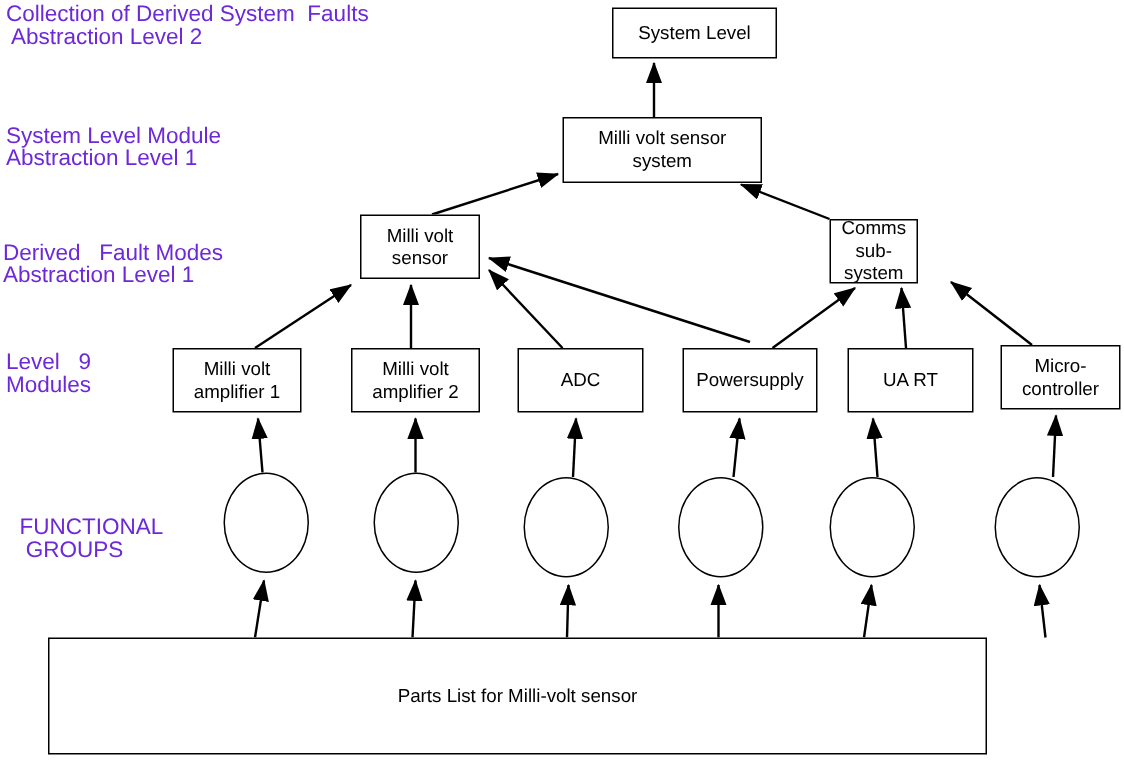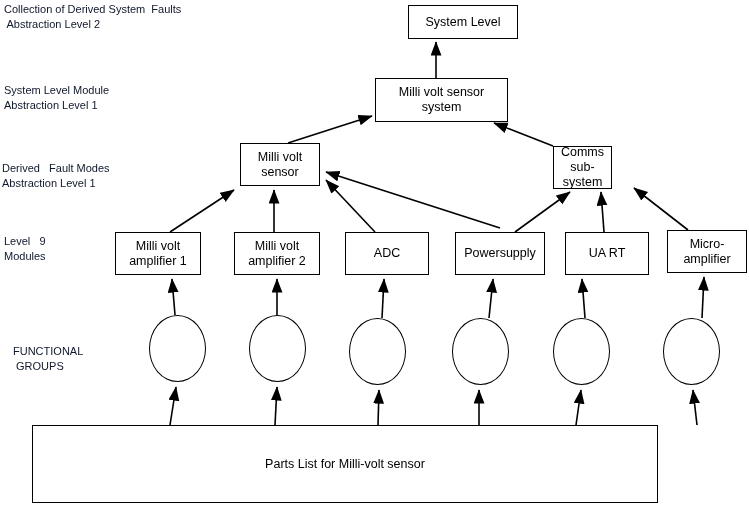--- a/index.html
+++ b/index.html
@@ -11,24 +11,24 @@
     position: relative;
     width: 749px;
     height: 507px;
     background: #ffffff;
     font-family: "Liberation Sans", sans-serif;
     color: #000000;
     overflow: hidden;
   }
   .row-label {
     position: absolute;
-    font-size: 11px;
+    font-size: 15px;
     line-height: 15px;
     white-space: pre;
-    color: #0f172a;
+    color: #6d28d9;
   }
   .node {
     position: absolute;
     box-sizing: border-box;
     border: 1.6px solid #000;
     background: #fff;
     display: flex;
     align-items: center;
     justify-content: center;
     text-align: center;
@@ -121,21 +121,21 @@
       <div class="node" style="left: 553px; top: 146px; width: 59px; height: 43px;">Comms
 sub-system</div>
       <div class="node" style="left: 115px; top: 232px; width: 86px; height: 43px;">Milli volt
 amplifier 1</div>
       <div class="node" style="left: 234px; top: 232px; width: 86px; height: 43px;">Milli volt
 amplifier 2</div>
       <div class="node" style="left: 345px; top: 232px; width: 84px; height: 43px;">ADC</div>
       <div class="node" style="left: 455px; top: 232px; width: 90px; height: 43px;">Powersupply</div>
       <div class="node" style="left: 565px; top: 232px; width: 84px; height: 43px;">UA  RT</div>
       <div class="node" style="left: 667px; top: 230px; width: 80px; height: 43px;">Micro-
-amplifier</div>
+controller</div>
     </div>
   <div id="ellipses-layer">
       <div class="ellipse" style="left: 149px; top: 315px; width: 57px; height: 67px;"></div>
       <div class="ellipse" style="left: 249px; top: 315px; width: 57px; height: 67px;"></div>
       <div class="ellipse" style="left: 349px; top: 318px; width: 57px; height: 67px;"></div>
       <div class="ellipse" style="left: 452px; top: 318px; width: 57px; height: 67px;"></div>
       <div class="ellipse" style="left: 553px; top: 318px; width: 57px; height: 67px;"></div>
       <div class="ellipse" style="left: 663px; top: 318px; width: 57px; height: 67px;"></div>
     </div>
 

